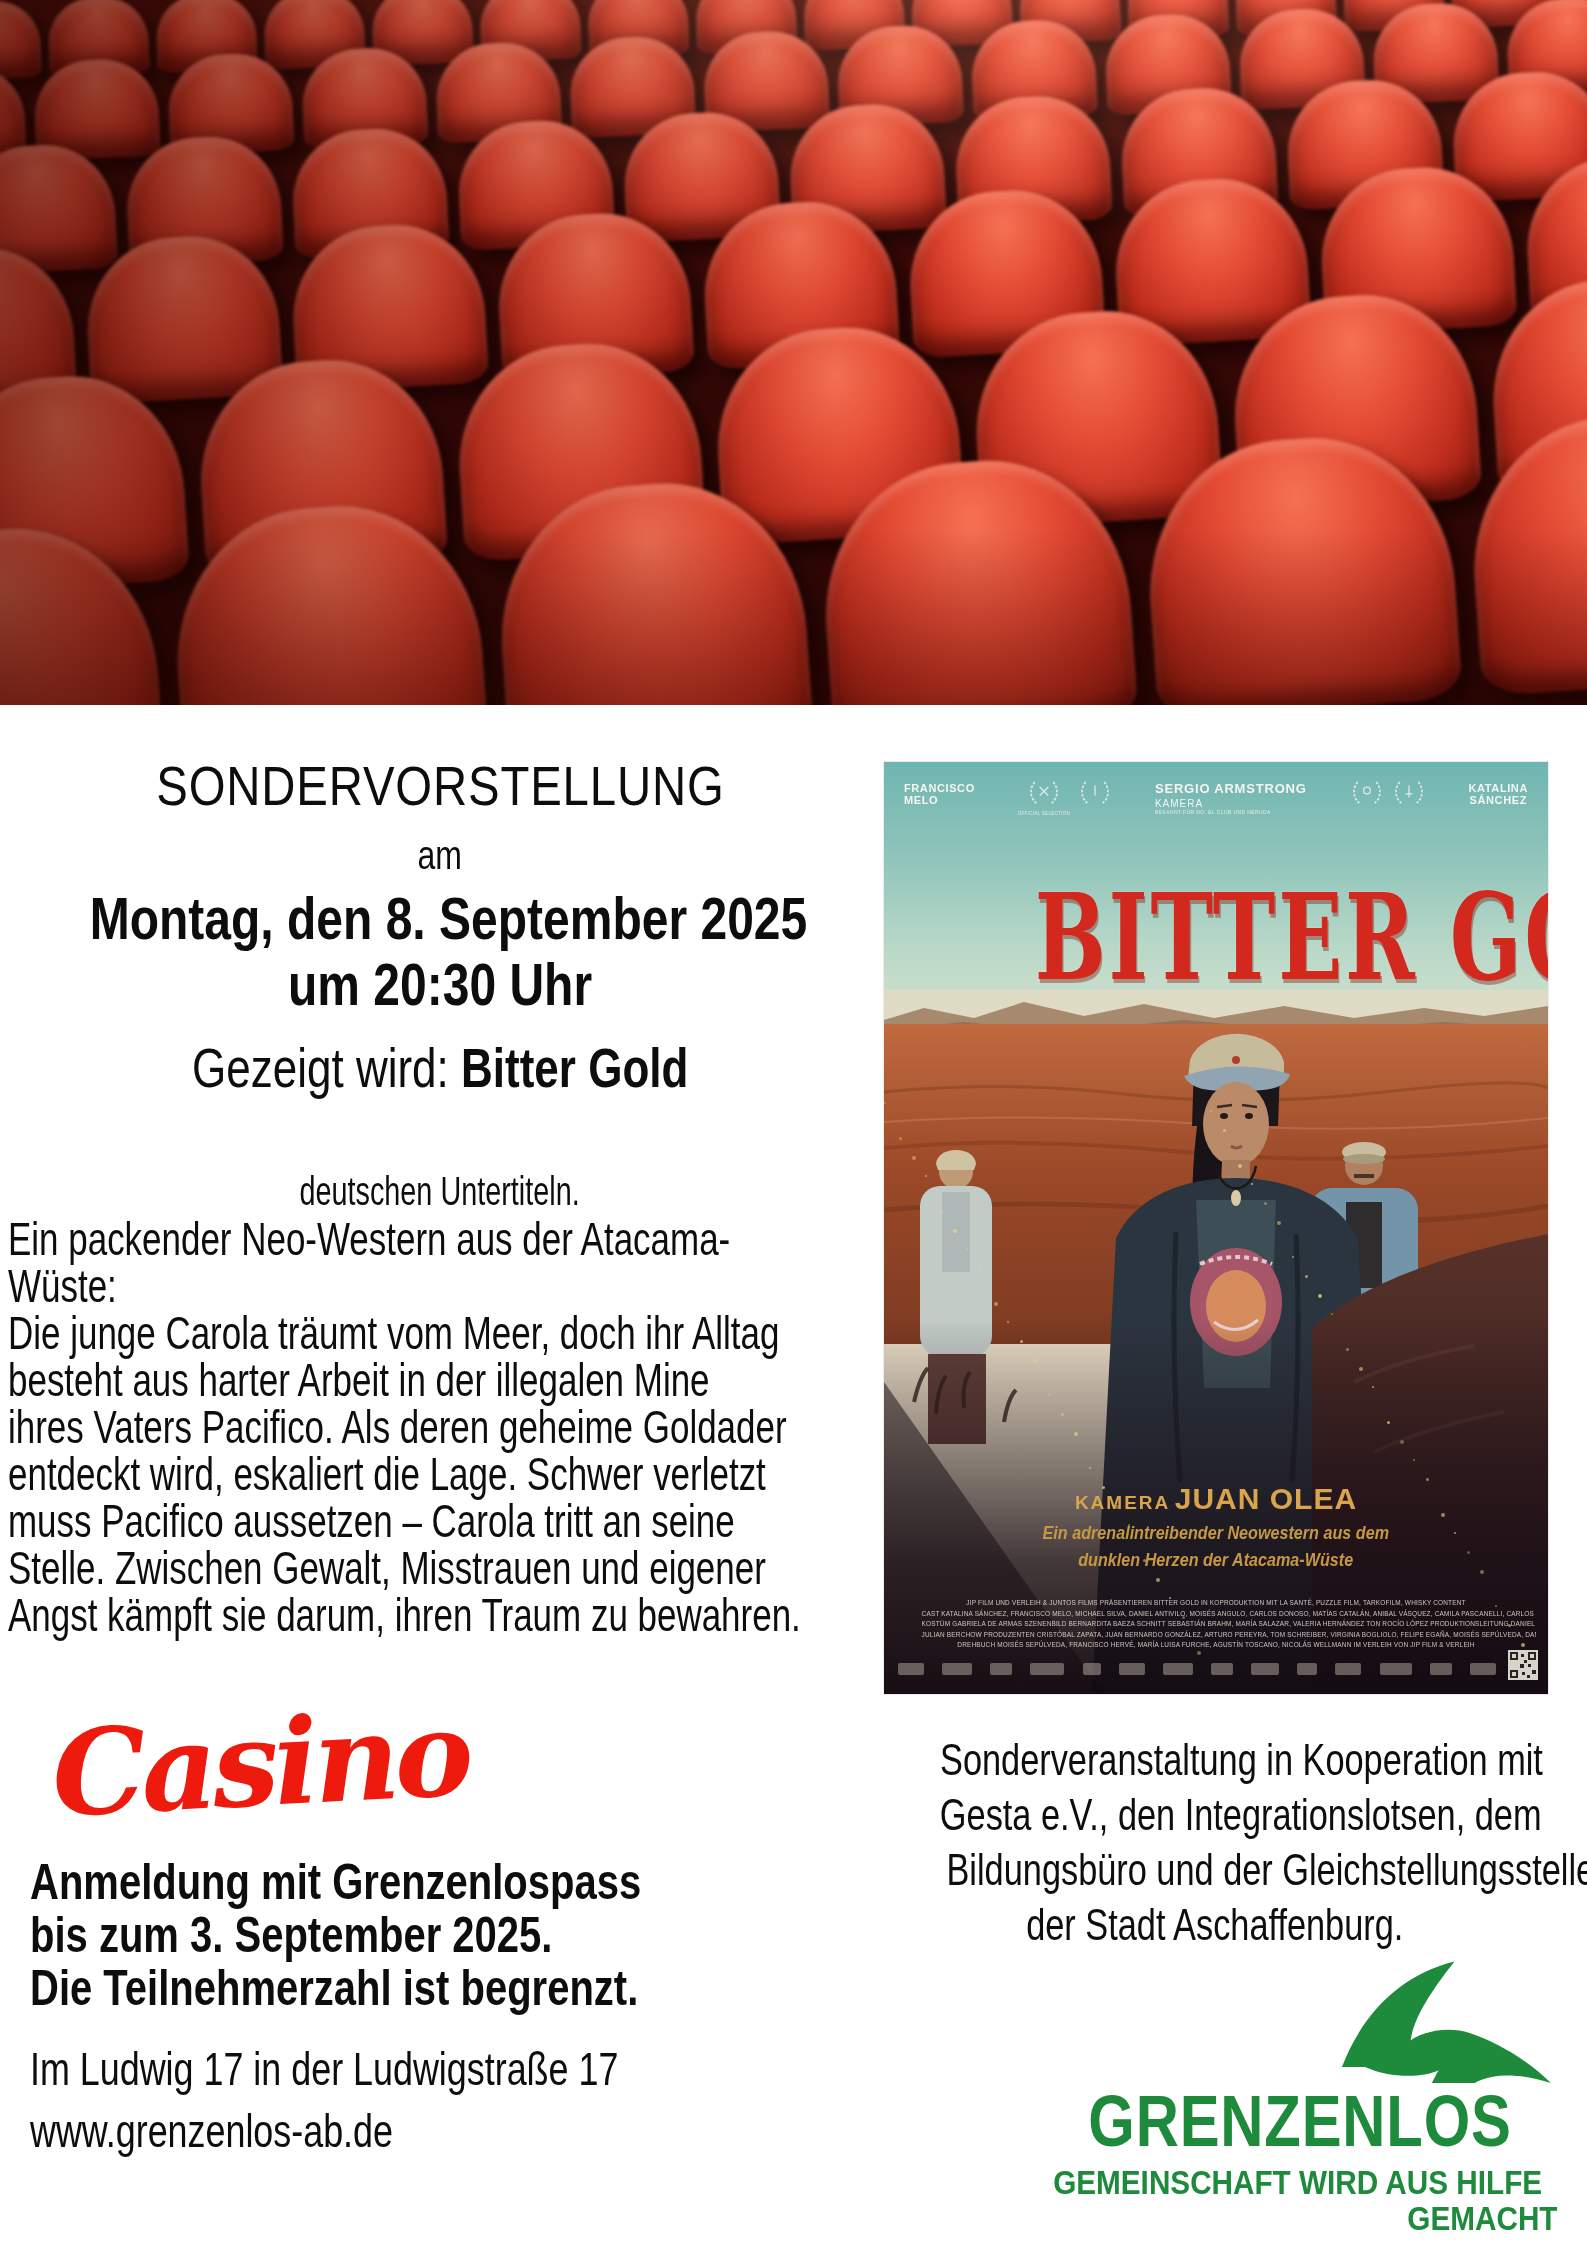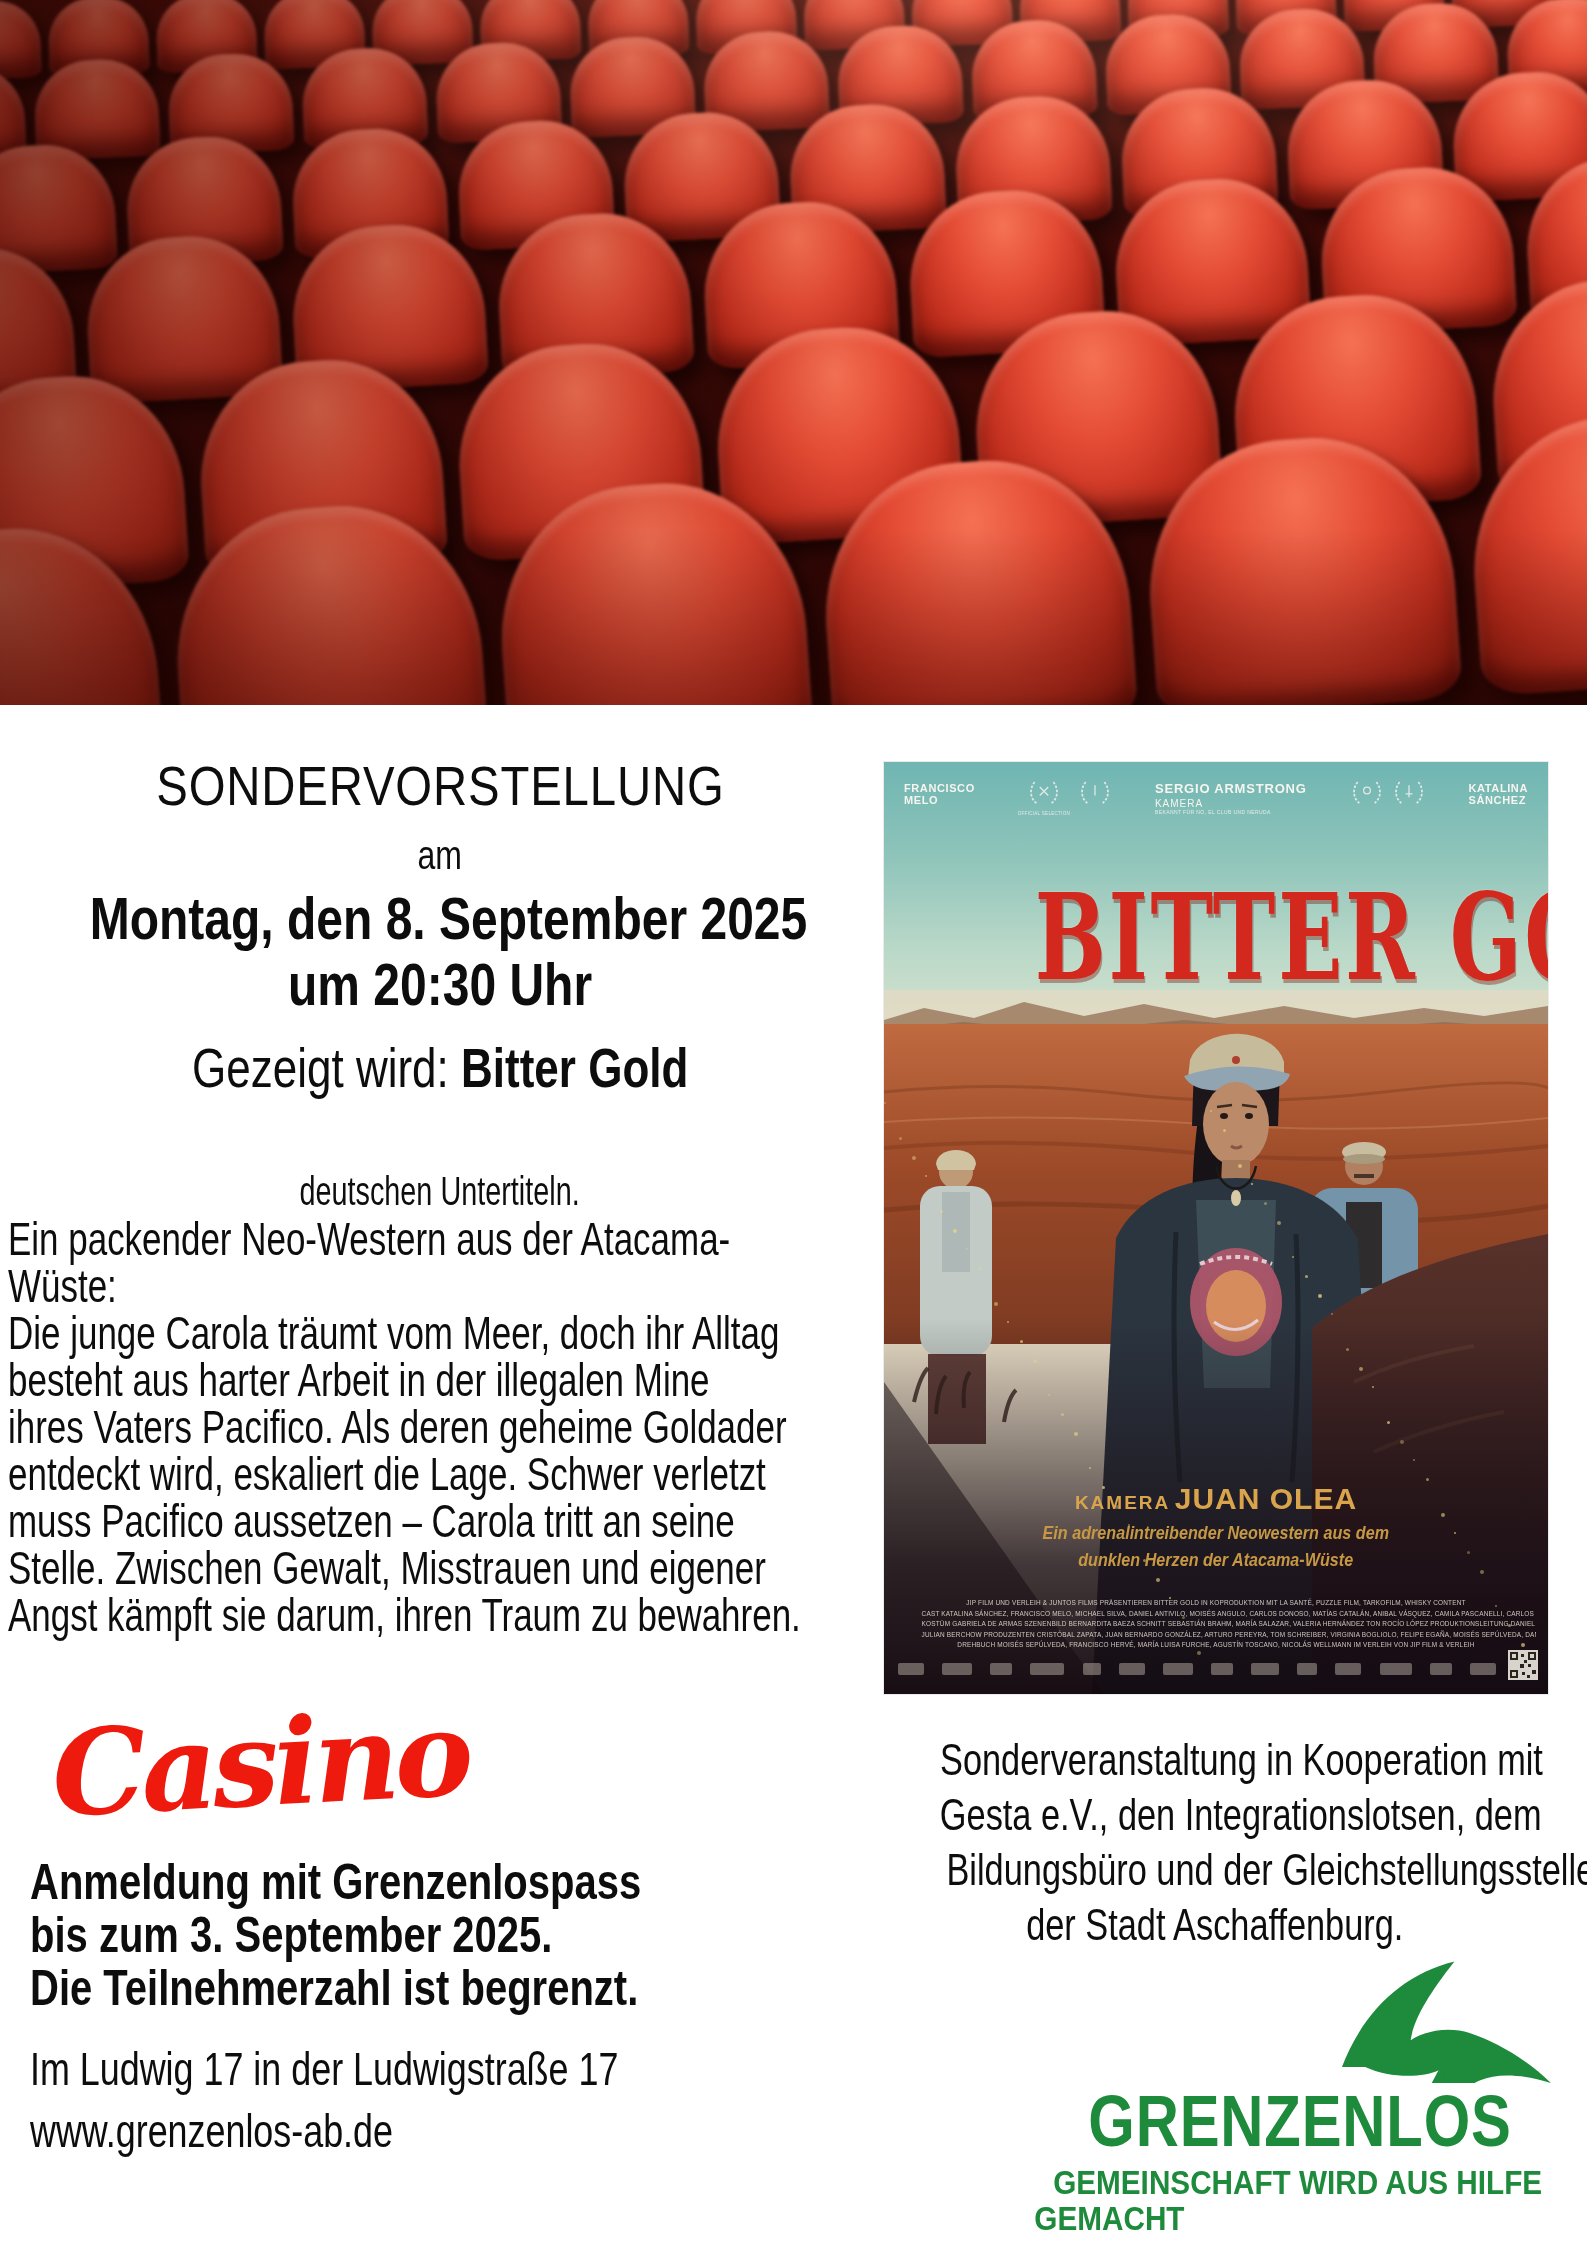--- a/index.html
+++ b/index.html
@@ -42,34 +42,34 @@
           font-style:italic;font-weight:700;font-size:118px;color:#ee1a0e;
           transform:rotate(-3deg);letter-spacing:-5px;}
   .reg{position:absolute;left:30px;top:1856px;font-size:50px;line-height:53px;}
   .addr{position:absolute;left:30px;font-size:46px;}
 
   
   .coop{position:absolute;left:855px;top:1732px;width:720px;text-align:center;font-size:44px;line-height:55px;}
   .gull{position:absolute;left:1338px;top:1958px;width:215px;height:125px;}
   .gl-name{position:absolute;left:1030px;top:2080px;width:540px;text-align:center;
            font-size:72px;font-weight:700;color:#1e8a3b;letter-spacing:1px;}
-  .gl-tag{position:absolute;left:1026px;width:540px;text-align:left;
+  .gl-tag{position:absolute;left:1026px;width:540px;text-align:right;
           font-size:33px;font-weight:700;color:#1e8a3b;}
 
   
   .poster{position:absolute;left:884px;top:762px;width:664px;height:932px;overflow:hidden;
           background:linear-gradient(180deg,#6fb5b2 0%,#8ec4ba 10%,#b9d8c8 20%,#dce4cf 30%,#ece5d0 38%,#e8ddc6 44%);
           box-shadow:0 0 0 1px rgba(0,0,0,.08);}
   .scene{position:absolute;inset:0;z-index:1;}
   .speckles{position:absolute;inset:0;z-index:2;pointer-events:none;}
   .speck{position:absolute;border-radius:50%;background:#ecd783;}
   .p-billing{position:absolute;z-index:3;left:0;right:0;top:20px;padding:0 20px;
              display:flex;justify-content:space-between;align-items:flex-start;color:#f6f5ef;}
   .pb-name{font-size:11px;font-weight:700;letter-spacing:.6px;line-height:12px;}
-  .pb-name.right{text-align:left;}
+  .pb-name.right{text-align:center;}
   .pb-name span{display:block;}
   .pb-laurels{display:flex;gap:8px;opacity:.9;margin-top:-2px;}
   .laurel{display:block;text-align:center;}
   .laurel .cap{display:block;font-size:4.5px;letter-spacing:.3px;color:#eee;margin-top:1px;}
   .pbc{text-align:left;line-height:1.1;}
   .pbc-name{font-size:13px;font-weight:700;letter-spacing:.8px;}
   .pbc-role{font-size:10px;letter-spacing:1px;margin-top:2px;}
   .pbc-note{font-size:5px;letter-spacing:.4px;opacity:.85;margin-top:1px;}
   .p-title{position:absolute;z-index:3;left:0;width:100%;top:104px;text-align:center;
            font-family:"DejaVu Serif",serif;font-weight:700;font-size:120px;color:#d2281e;

